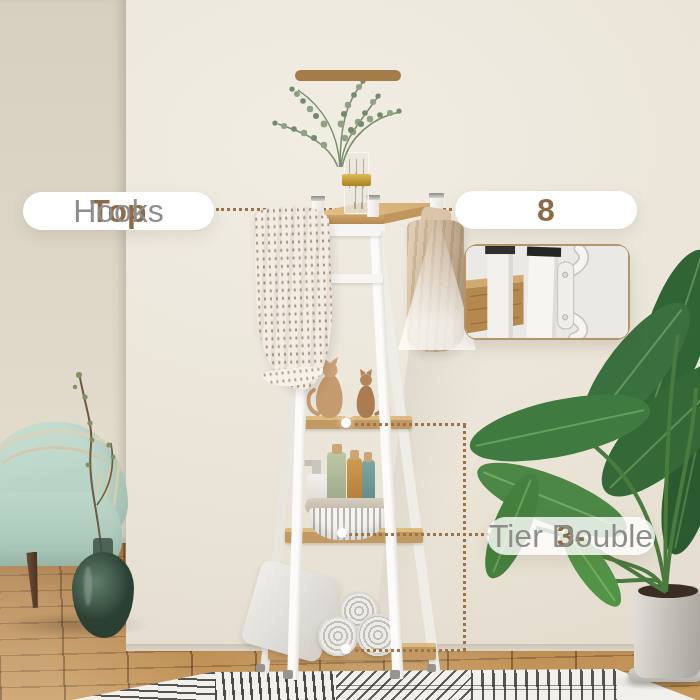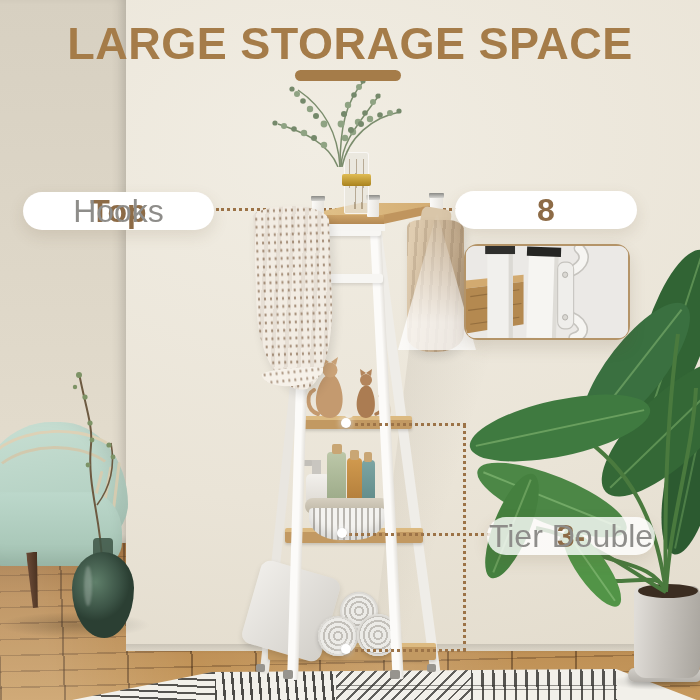--- a/index.html
+++ b/index.html
@@ -470,18 +470,15 @@
         <circle cx="93" cy="25" r="2.4" fill="#dad8d3" stroke="#aeaca7" stroke-width=".8"></circle>
         <circle cx="93" cy="62" r="2.4" fill="#dad8d3" stroke="#aeaca7" stroke-width=".8"></circle>
       </svg>
     </div>
   </div>
   <div class="pill pill-tier">
     <span class="lead">3-</span>
       <span class="rest">Tier Double</span>
   </div>
 
-  <div class="title">
-    <span>LARGE STORAGE SPACE</span>
-  </div>
   <div class="title-underline"></div>
 
 </div>
 
 </body></html>

